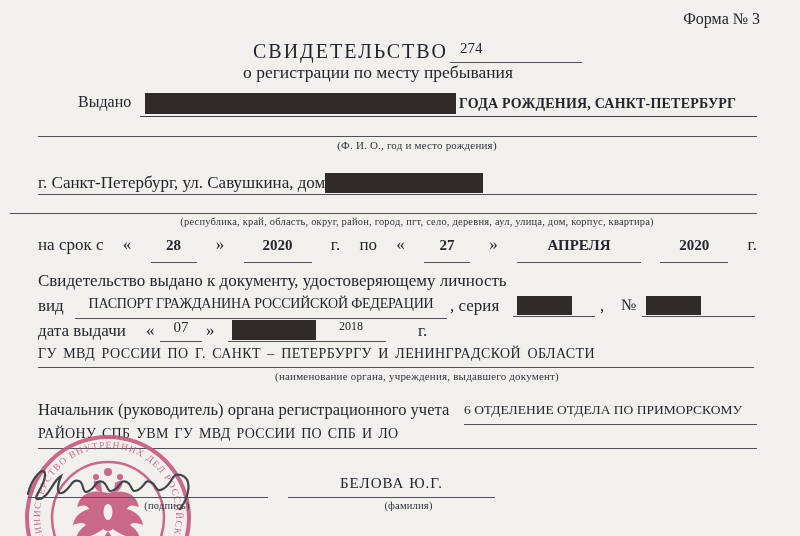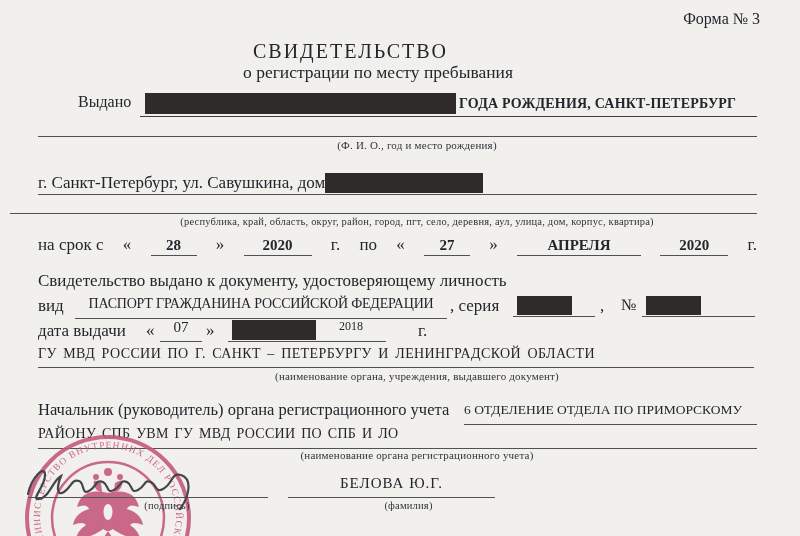--- a/index.html
+++ b/index.html
@@ -34,21 +34,21 @@
   .fio-caption{top:139px; left:0; width:800px;}
 
   .statement1{top:150px; left:38px; font-size:17px;}
   .address-field{top:172px; left:38px; width:719px; height:22px;}
   .address-text{position:absolute; left:0; top:1px; font-size:17px; white-space:nowrap;}
   .house-redaction{left:287px; top:1px; width:158px; height:20px;}
   .addr-line2{top:196px; left:10px; width:747px; height:17px;}
   .addr-caption{top:216px; left:0; width:800px; font-size:10.5px;}
 
   .period-row{top:235px; left:38px; width:719px; display:flex; align-items:baseline; justify-content:space-between; font-size:17px; white-space:nowrap;}
-  .pcell{display:inline-block; border-bottom:1px solid var(--line); text-align:center; font-weight:bold; font-size:15px; padding-bottom:1px;}
+  .pcell{display:inline-block; border-bottom:1px solid var(--line); text-align:center; font-weight:bold; font-size:15px; padding-bottom:8px;}
   .pcell.day{width:46px;} .pcell.month{width:124px;} .pcell.year{width:68px;}
 
   .statement2{top:271px; left:38px; font-size:17px;}
   .vid-label{top:296px; left:38px; font-size:17px;text-align:right;}
   .type-field{top:294px; left:75px; width:372px; height:22px; text-align:center; font-size:14px; letter-spacing:-.2px; padding-top:2px; white-space:nowrap;}
   .series-label{top:296px; left:450px; font-size:17px;}
   .series-field{top:294px; left:513px; width:82px; height:22px;}
   .series-redaction{left:4px; top:2px; width:55px; height:19px;}
   .comma2{top:296px; left:600px; font-size:17px;}
   .num-label{top:296px; left:621px; font-size:16px;}
@@ -81,20 +81,23 @@
   .stamp-svg{top:432px; left:22px; width:172px; height:172px; color:var(--stamp); opacity:.88;}
   .sig-svg{top:458px; left:22px; width:210px; height:58px; z-index:5;}
 </style>
 </head>
 <body>
 
 <div class="page">
 
   <div class="abs form-number">Форма № 3</div>
   <div class="abs title">СВИДЕТЕЛЬСТВО</div>
+  <div class="abs cert-num-field">
+    <span>274</span>
+  </div>
   <div class="abs subtitle">о регистрации по месту пребывания</div>
 
   <div class="abs issued-label">Выдано</div>
   <div class="abs issued-field">
     <div class="redaction name-redaction"></div>
     <span class="issued-suffix">ГОДА РОЖДЕНИЯ, САНКТ-ПЕТЕРБУРГ</span>
   </div>
   <div class="abs uline fio-line"></div>
   <div class="abs caption center fio-caption">(Ф. И. О., год и место рождения)</div>
 
@@ -148,21 +151,20 @@
   <div class="abs dg">г.</div>
 
   <div class="abs uline issuer-field">
     <span class="issuer-text">ГУ  МВД  РОССИИ  ПО  Г. САНКТ – ПЕТЕРБУРГУ  И  ЛЕНИНГРАДСКОЙ ОБЛАСТИ</span>
   </div>
   <div class="abs caption center issuer-caption">(наименование органа, учреждения, выдавшего документ)</div>
 
   <div class="abs head-label">Начальник (руководитель) органа регистрационного учета</div>
   <div class="abs uline head-val1">6 ОТДЕЛЕНИЕ ОТДЕЛА  ПО ПРИМОРСКОМУ</div>
   <div class="abs uline head-val2">РАЙОНУ СПБ УВМ  ГУ  МВД РОССИИ  ПО СПБ  И  ЛО</div>
-  <div class="abs caption center head-caption">(наименование органа регистрационного учета)</div>
 
   <svg class="abs stamp-svg" viewBox="0 0 172 172" xmlns="http://www.w3.org/2000/svg" aria-hidden="true">
     <defs>
       <path id="ringPath" d="M 24,112 A 68,68 0 1 1 148,112" fill="none"></path>
       <path id="codePath" d="M 40,118 A 58,58 0 0 0 132,118" fill="none"></path>
     </defs>
     <circle cx="86" cy="86" r="81" fill="none" stroke="currentColor" stroke-width="4"></circle>
     <circle cx="86" cy="86" r="56" fill="none" stroke="currentColor" stroke-width="2.5"></circle>
     <text font-size="9.5" font-family="Liberation Serif, serif" fill="currentColor" letter-spacing="1.1">
       <textPath href="#ringPath" startOffset="2">МИНИСТЕРСТВО ВНУТРЕННИХ ДЕЛ РОССИЙСКОЙ ФЕДЕРАЦИИ</textPath>

